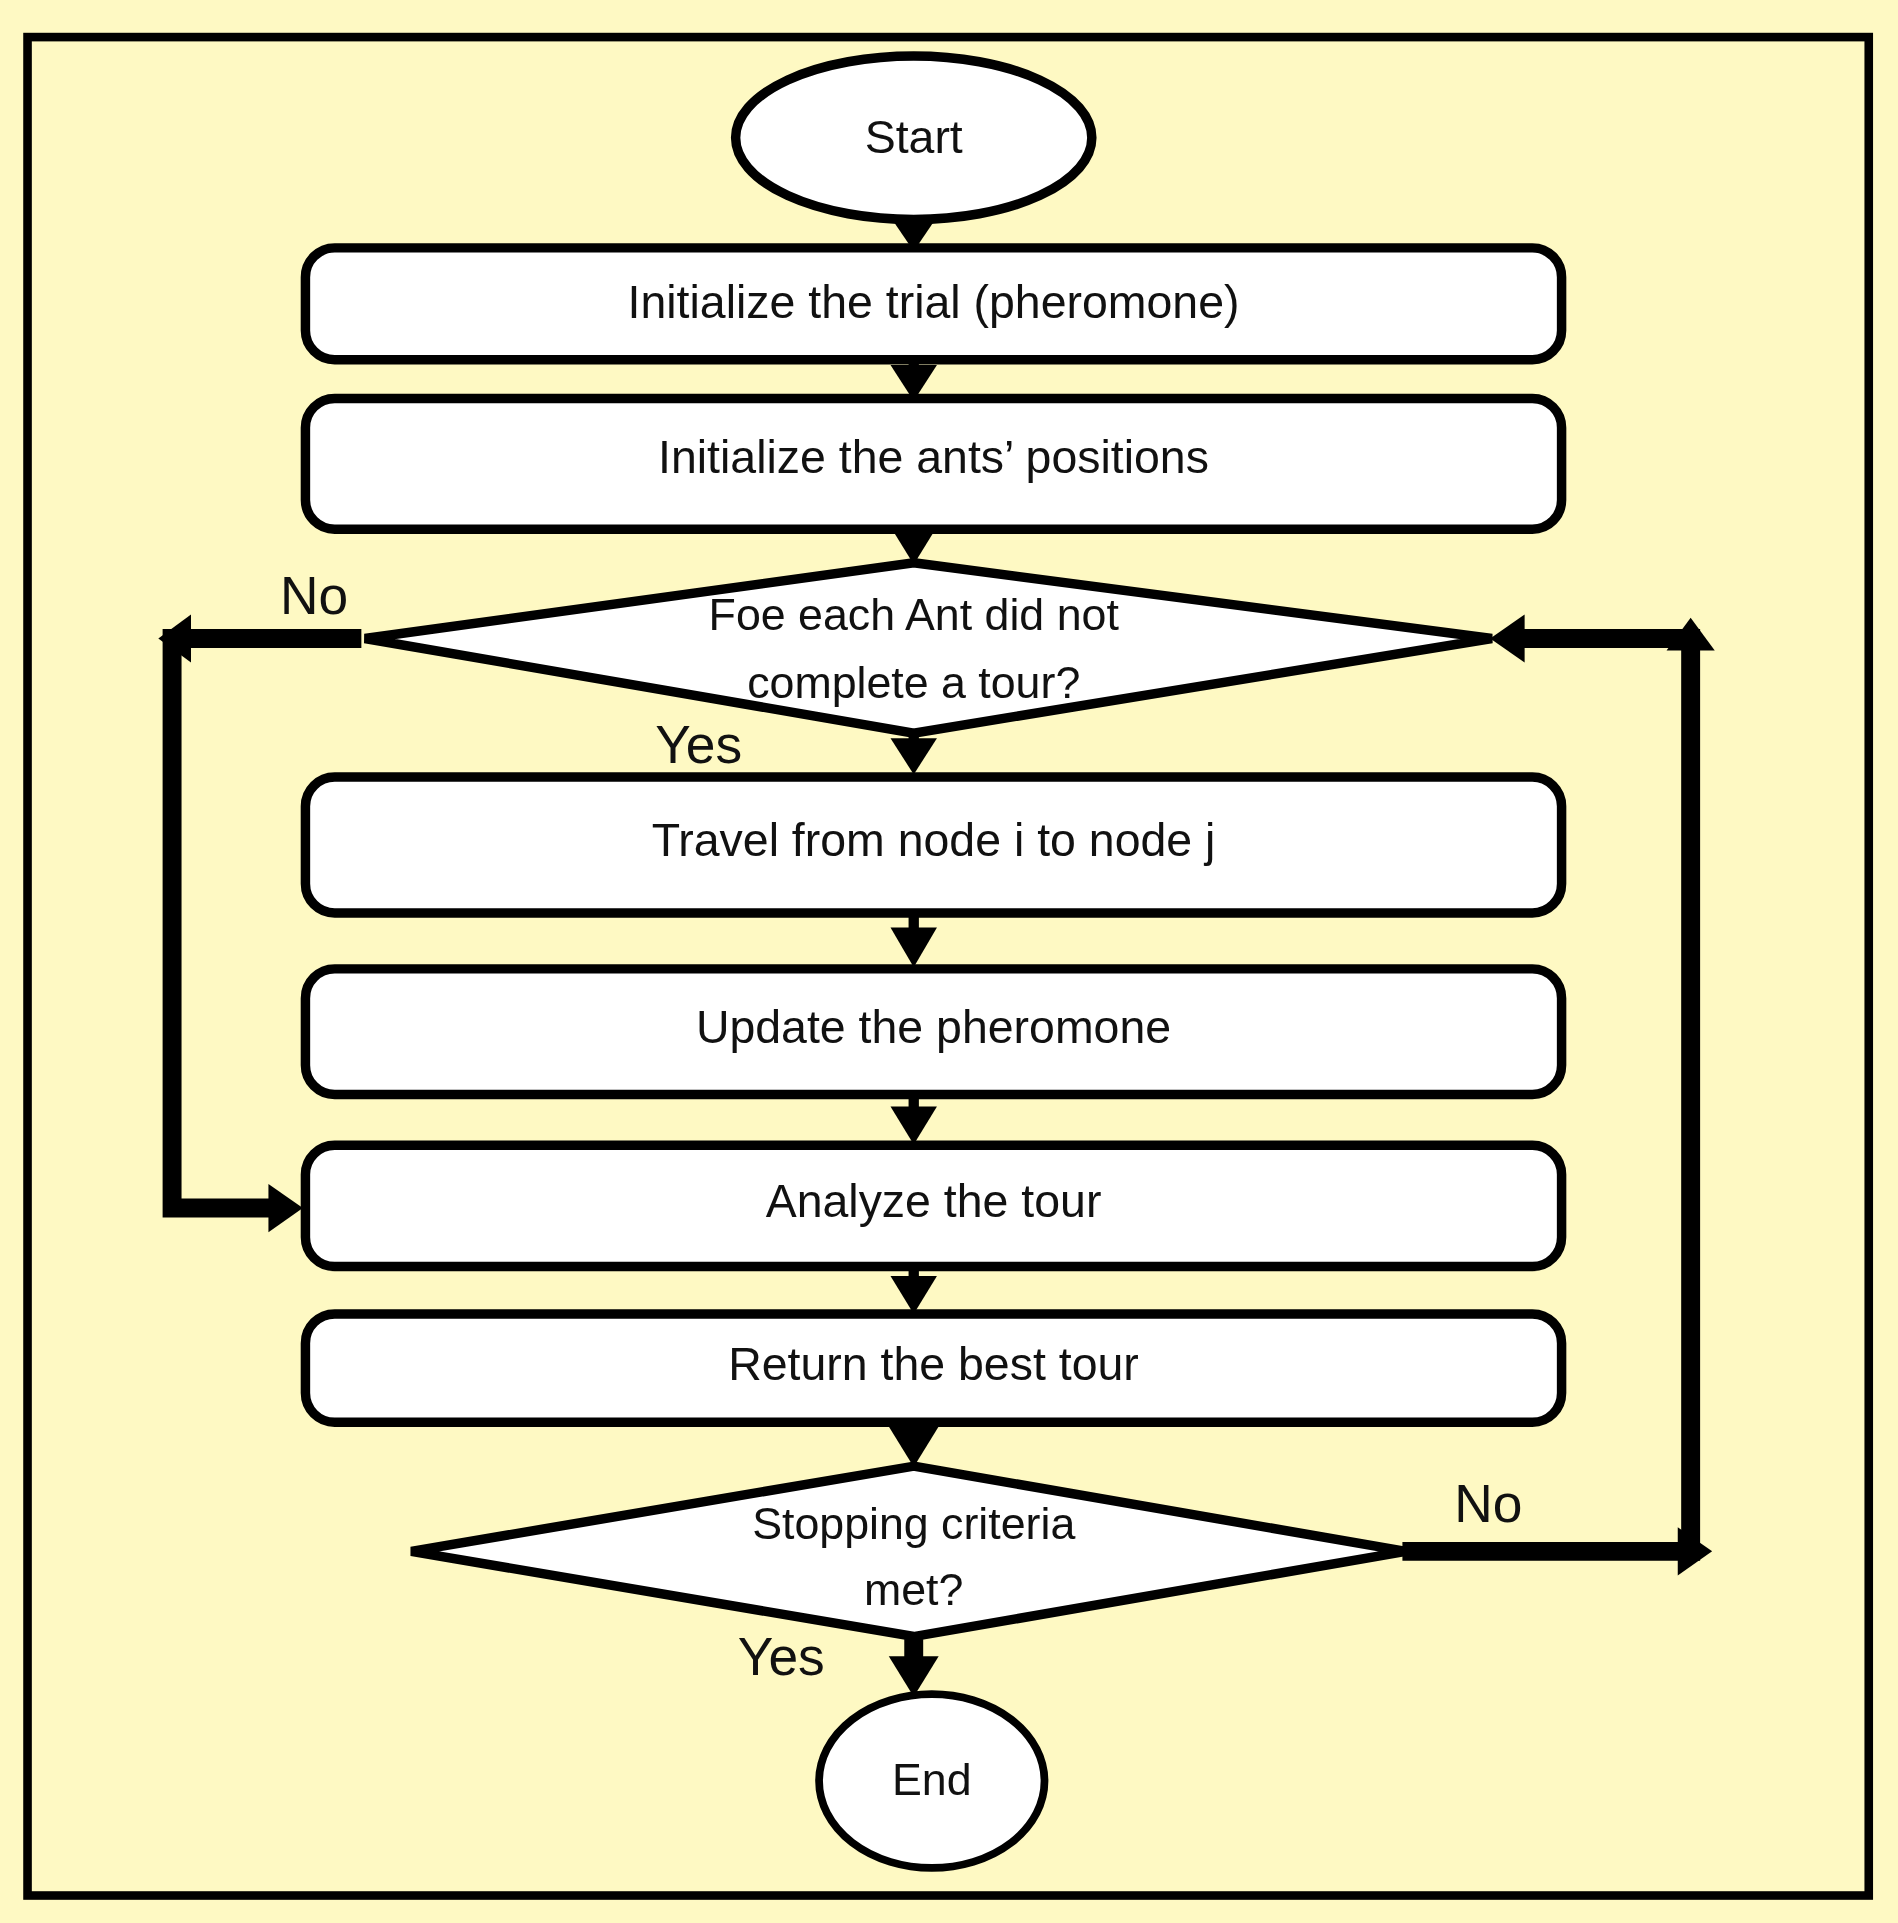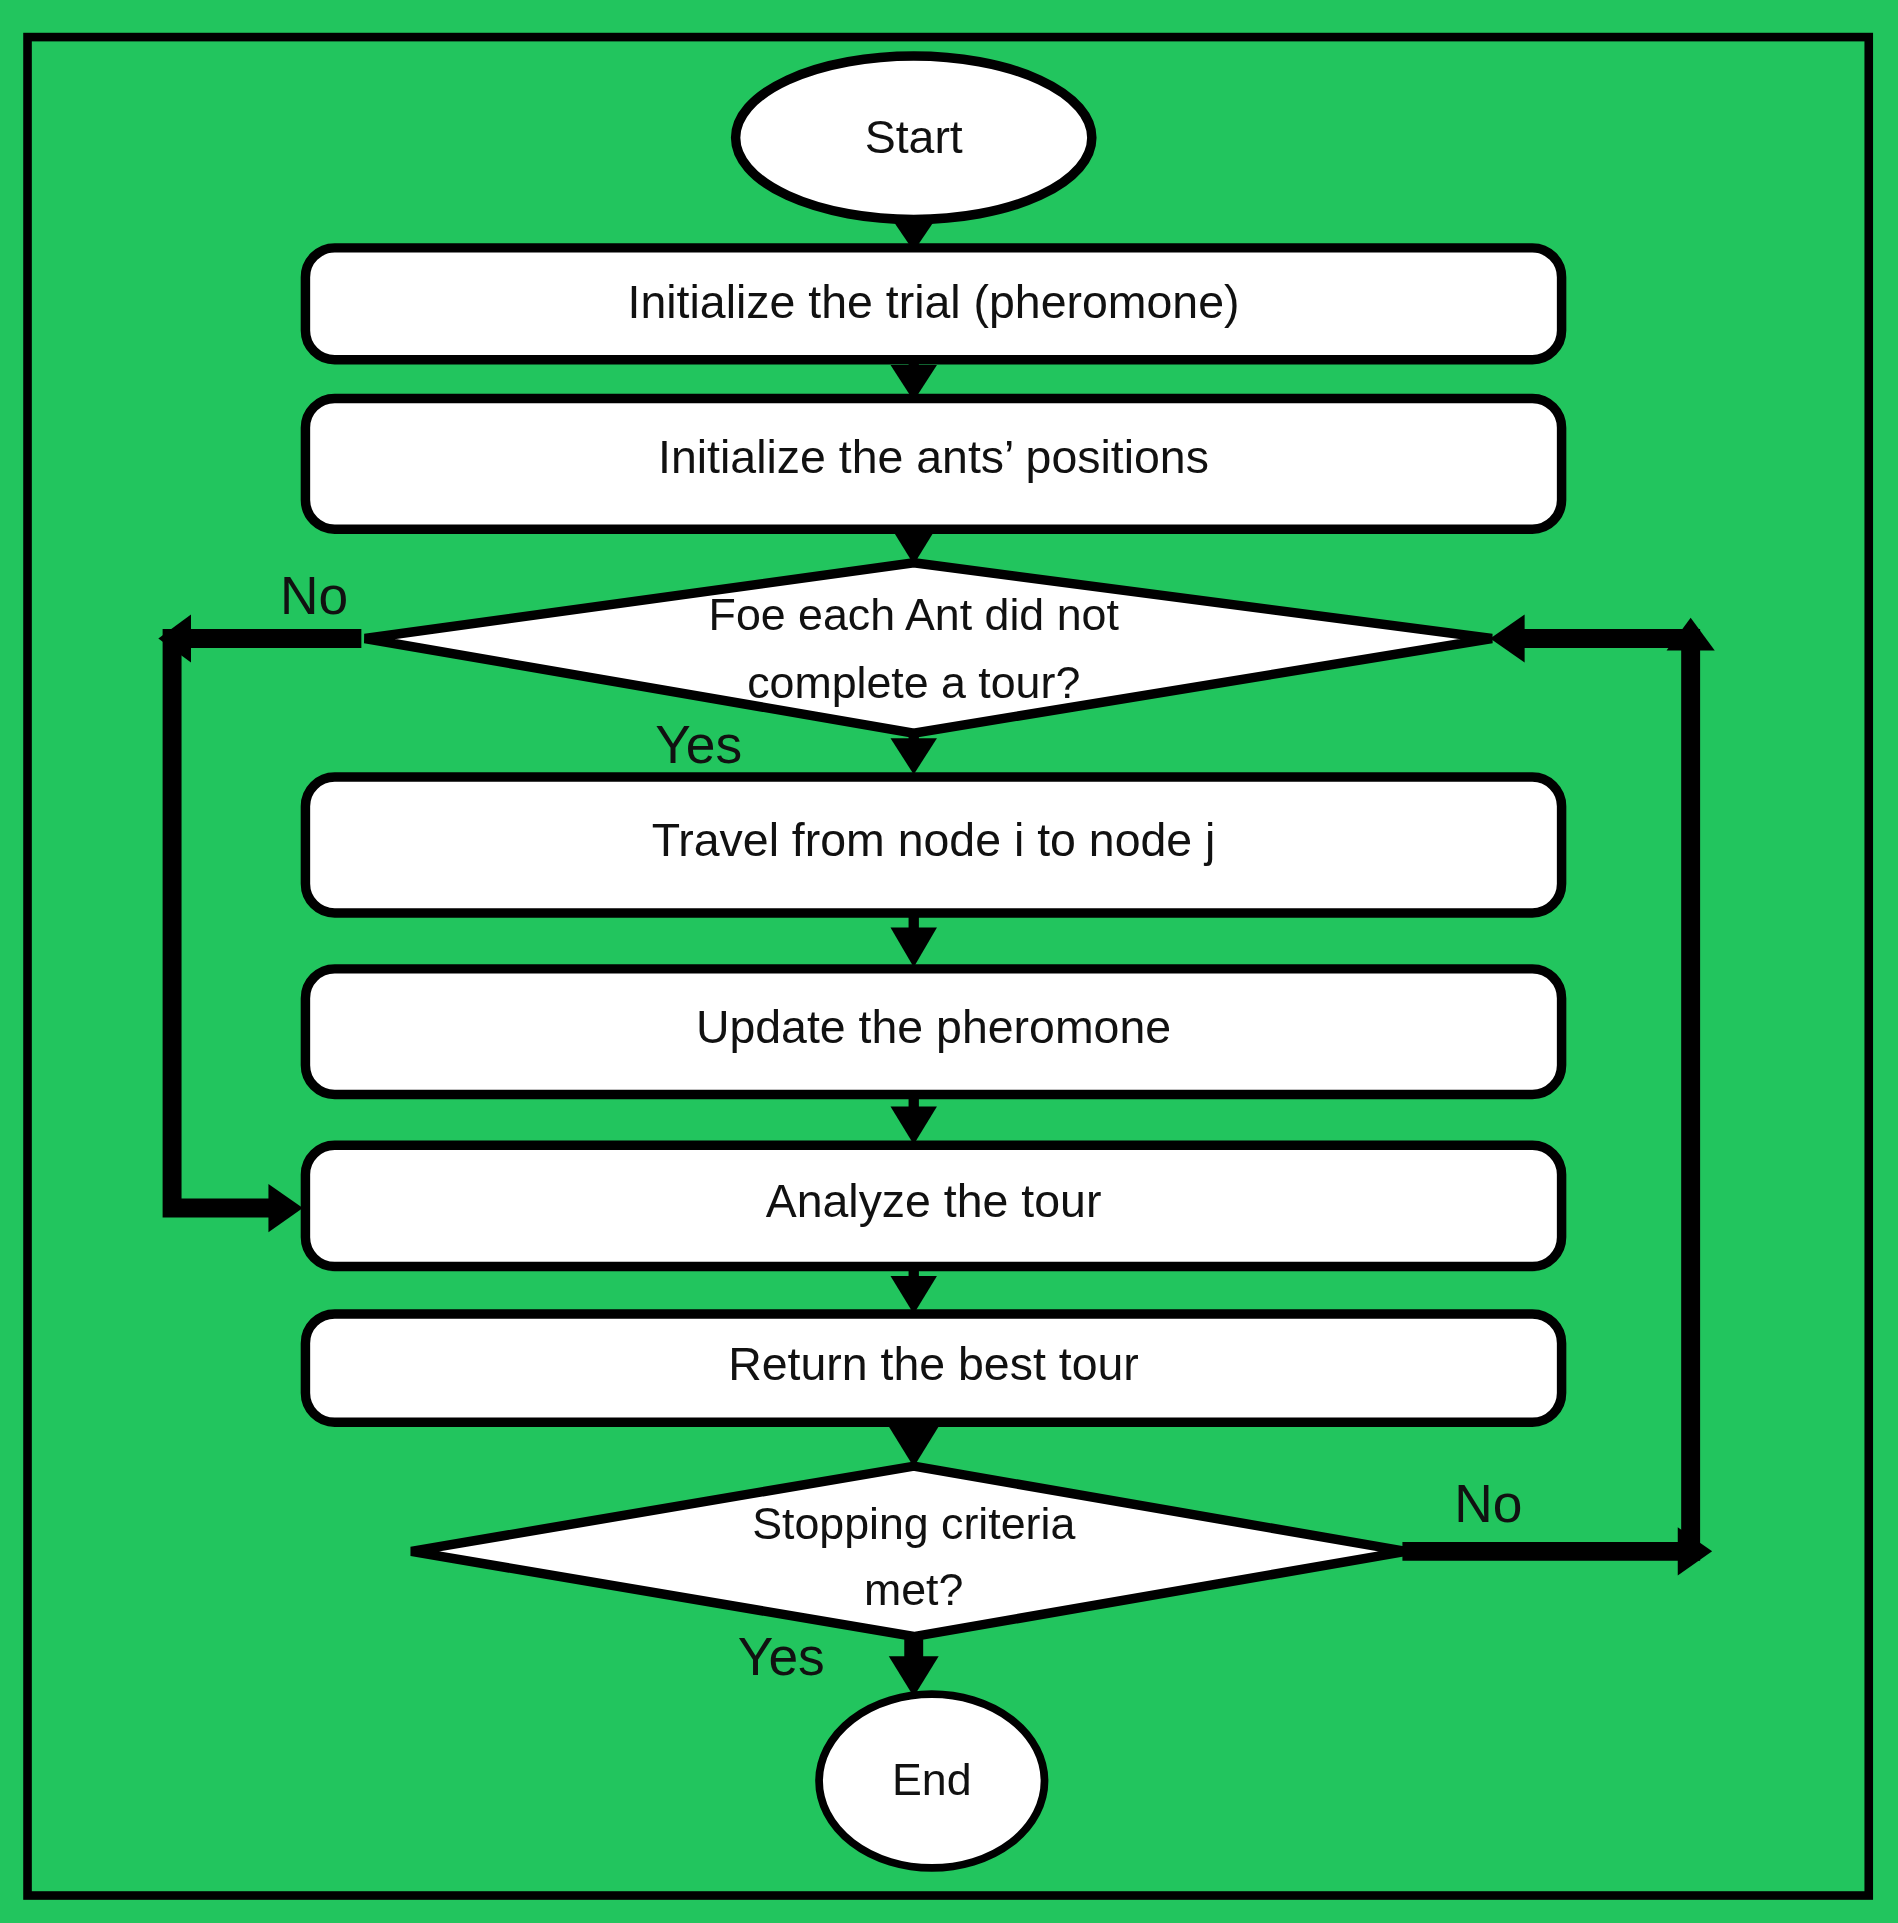--- a/index.html
+++ b/index.html
@@ -10,21 +10,21 @@
   body {
     width: 1898px;
     height: 1924px;
     font-family: "Liberation Sans", sans-serif;
     overflow: hidden;
   }
   #flow-root {
     position: relative;
     width: 1898px;
     height: 1924px;
-    background: #22c55e;
+    background: #fef9c3;
   }
   svg#flowchart {
     display: block;
     width: 1898px;
     height: 1924px;
   }
   .shape-outline {
     fill: #ffffff;
     stroke: #000000;
     stroke-width: 11;

